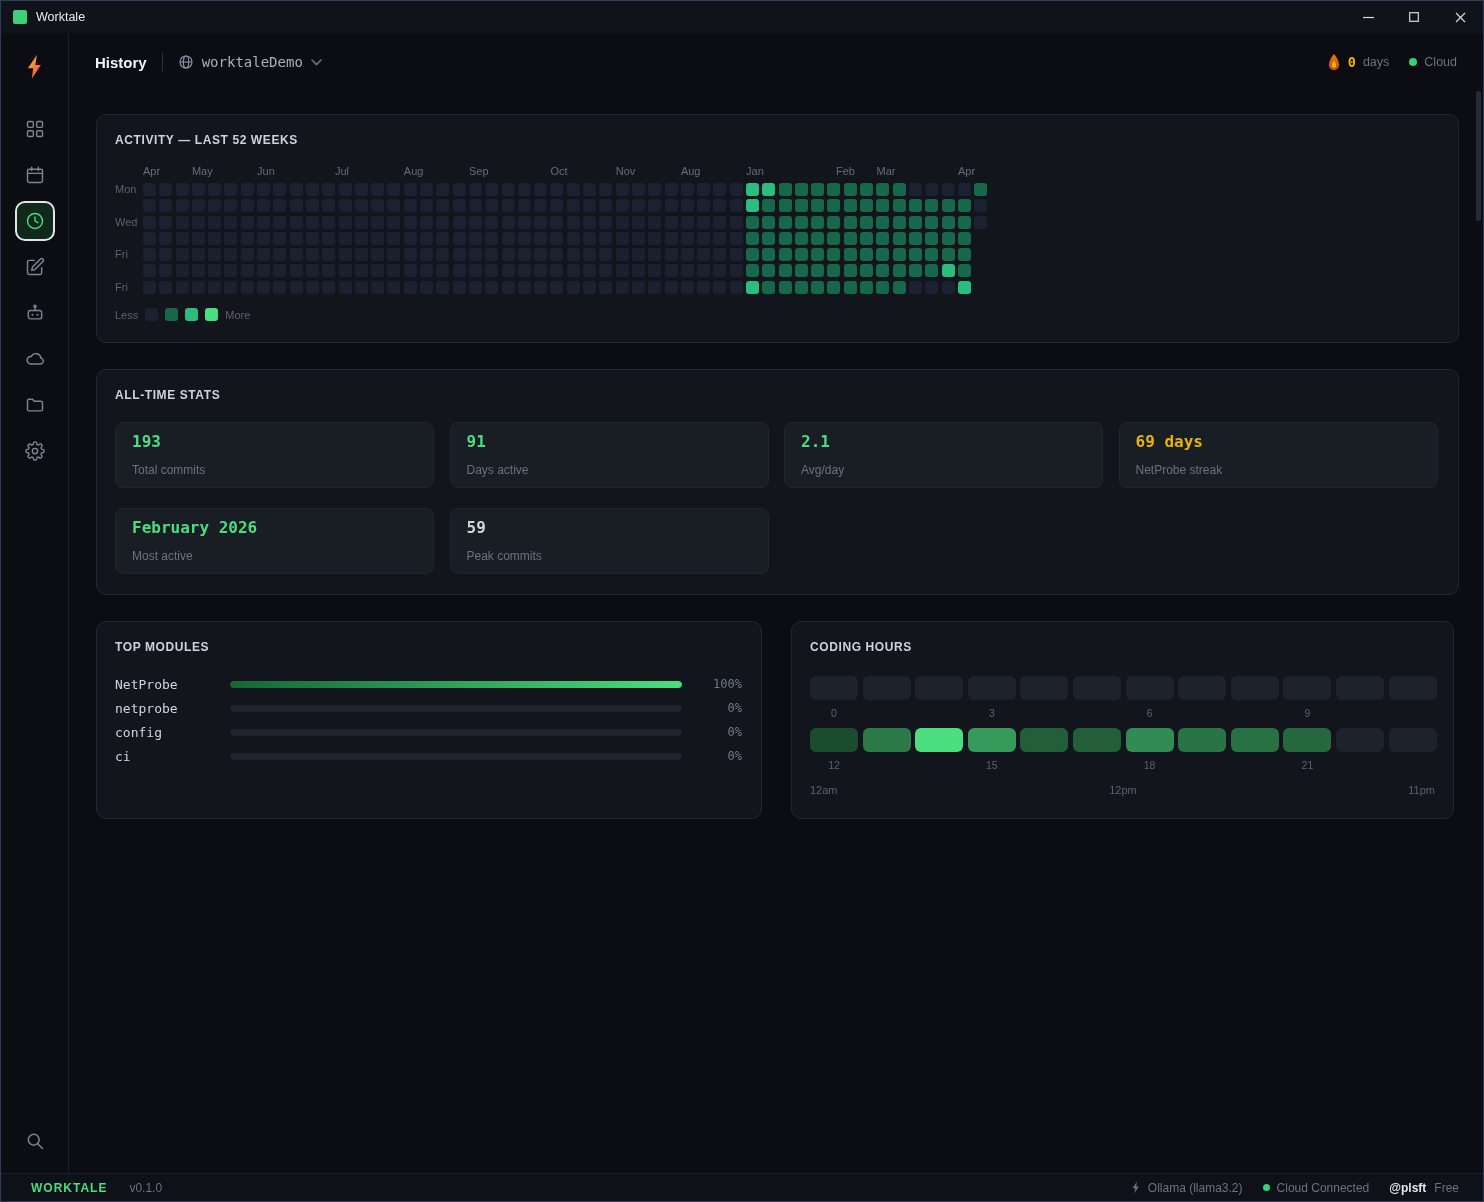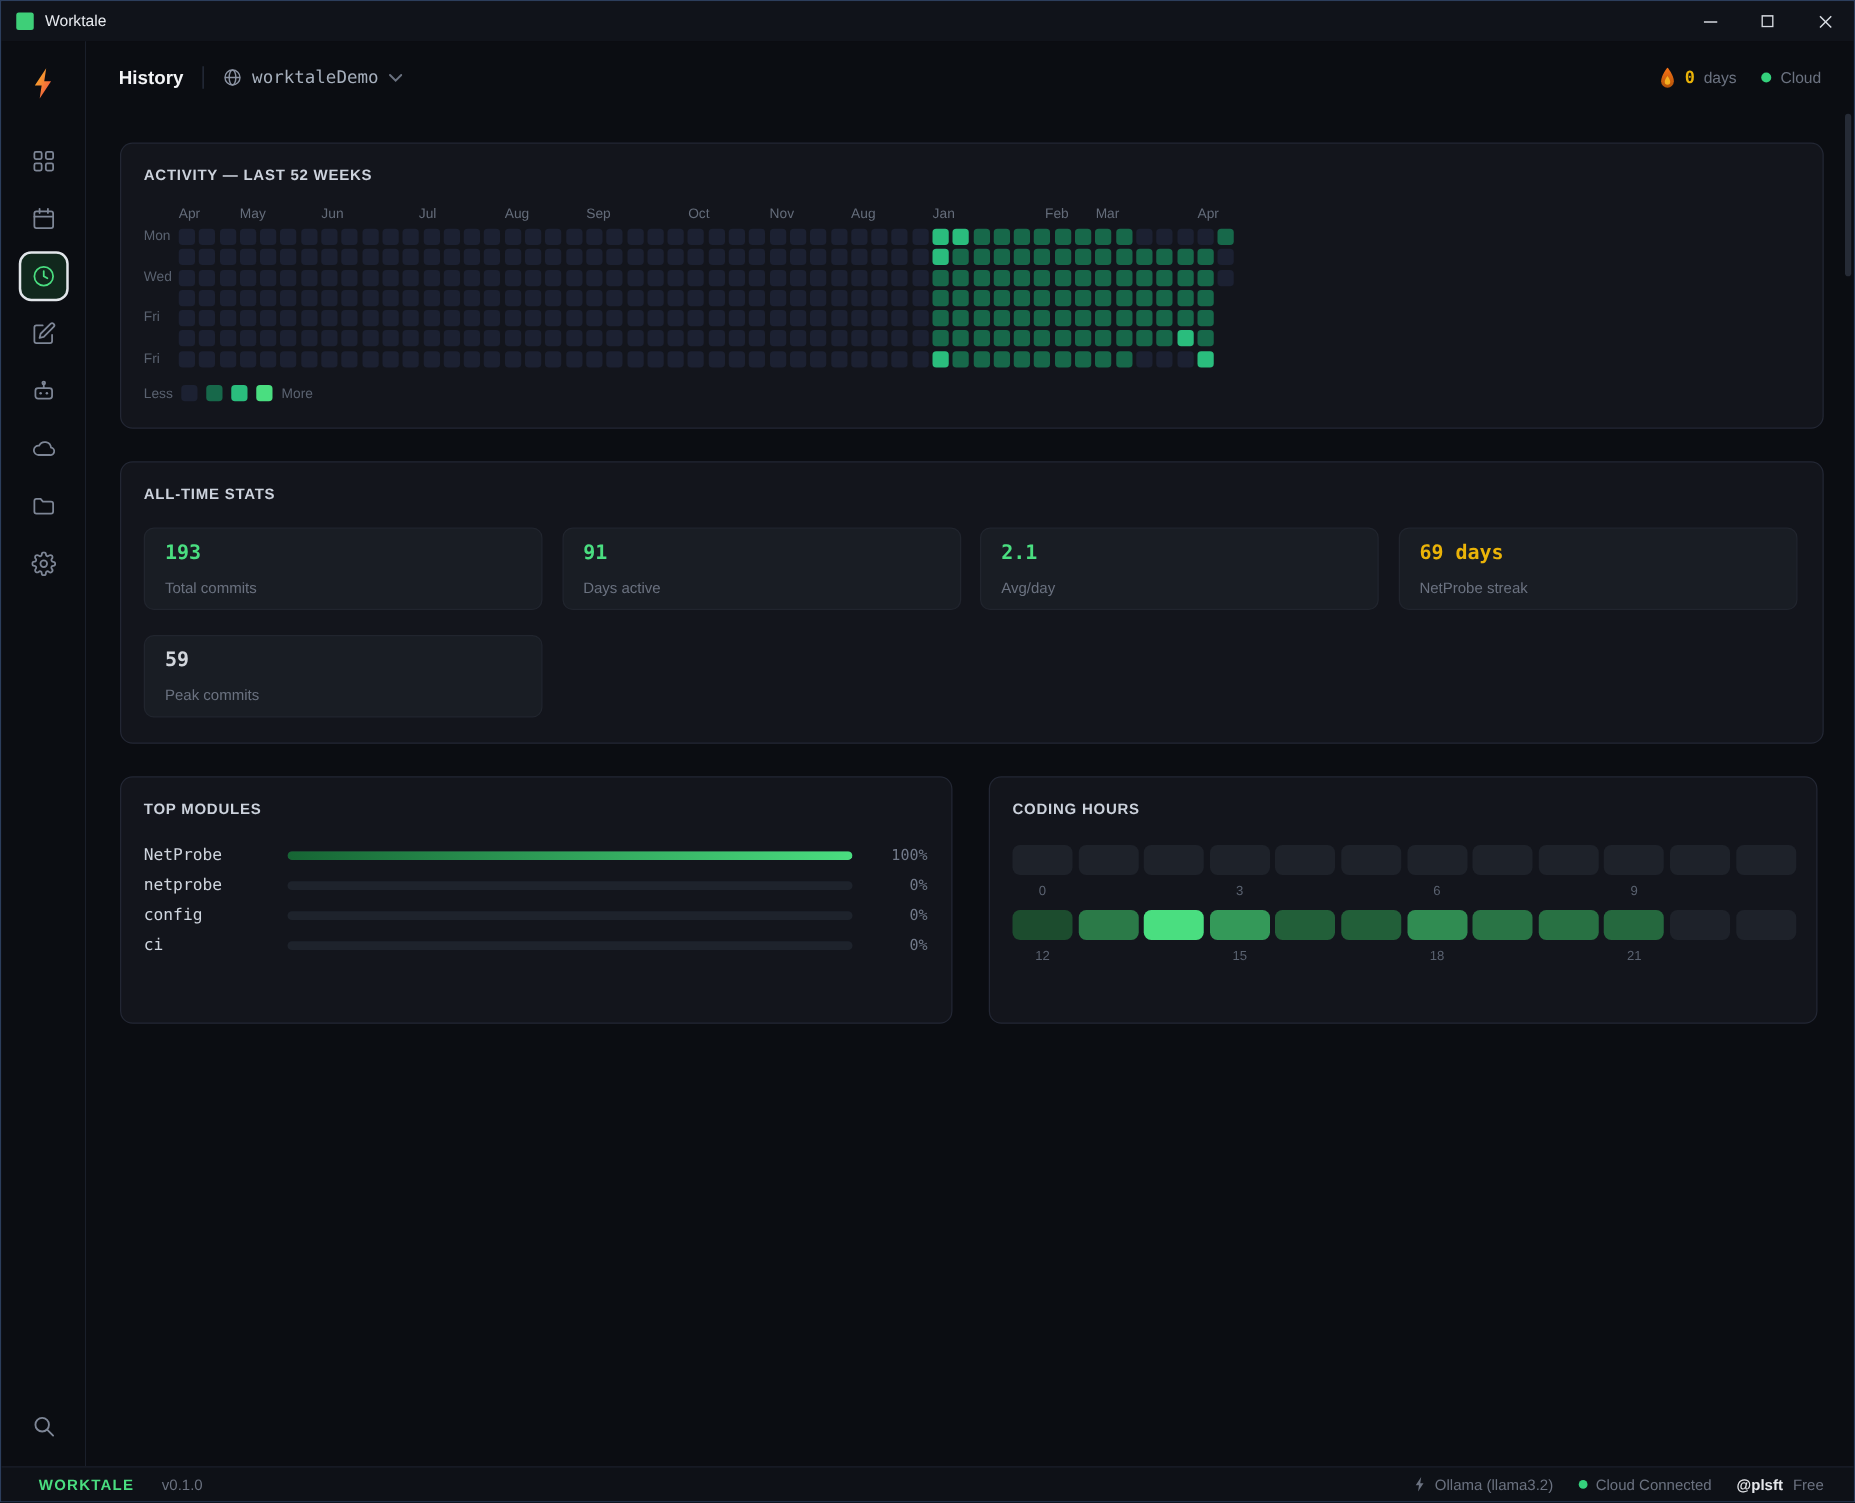--- a/index.html
+++ b/index.html
@@ -656,20 +656,24 @@
           </div>
           <div class="stat-tile">
             <div class="stat-value" style="color: rgb(74, 222, 128);">2.1</div>
             <div class="stat-label">Avg/day</div>
           </div>
           <div class="stat-tile">
             <div class="stat-value" style="color: rgb(234, 179, 8);">69 days</div>
             <div class="stat-label">NetProbe streak</div>
           </div>
           <div class="stat-tile">
+            <div class="stat-value" style="color: rgb(74, 222, 128);">February 2026</div>
+            <div class="stat-label">Most active</div>
+          </div>
+          <div class="stat-tile">
             <div class="stat-value" style="color: rgb(209, 213, 219);">59</div>
             <div class="stat-label">Peak commits</div>
           </div>
         </div>
     </div>
 
     <div class="panel" id="modules">
       <div class="panel-title">TOP MODULES</div>
       <div class="mod-rows" id="mod-rows">
           <div class="mod-row">
@@ -737,20 +741,25 @@
           <div class="hr-block" style="background: rgb(40, 113, 67);"></div>
           <div class="hr-block" style="background: rgb(37, 104, 62);"></div>
           <div class="hr-block" style="background: rgb(30, 34, 42);"></div>
           <div class="hr-block" style="background: rgb(30, 34, 42);"></div>
         </div>
       <div id="hr-ticks2">
           <span class="hr-tick" style="left: 42px; top: 137px;">12</span>
           <span class="hr-tick" style="left: 199.8px; top: 137px;">15</span>
           <span class="hr-tick" style="left: 357.6px; top: 137px;">18</span>
           <span class="hr-tick" style="left: 515.4px; top: 137px;">21</span>
+        </div>
+      <div class="hr-bottom" id="hr-bottom">
+          <span>12am</span>
+          <span>12pm</span>
+          <span>11pm</span>
         </div>
     </div>
 
     <div class="scrollbar-thumb"></div>
   </div>
 
   <div class="footer">
     <span class="footer-brand">WORKTALE</span>
     <span class="footer-version">v0.1.0</span>
     <div class="footer-right">

